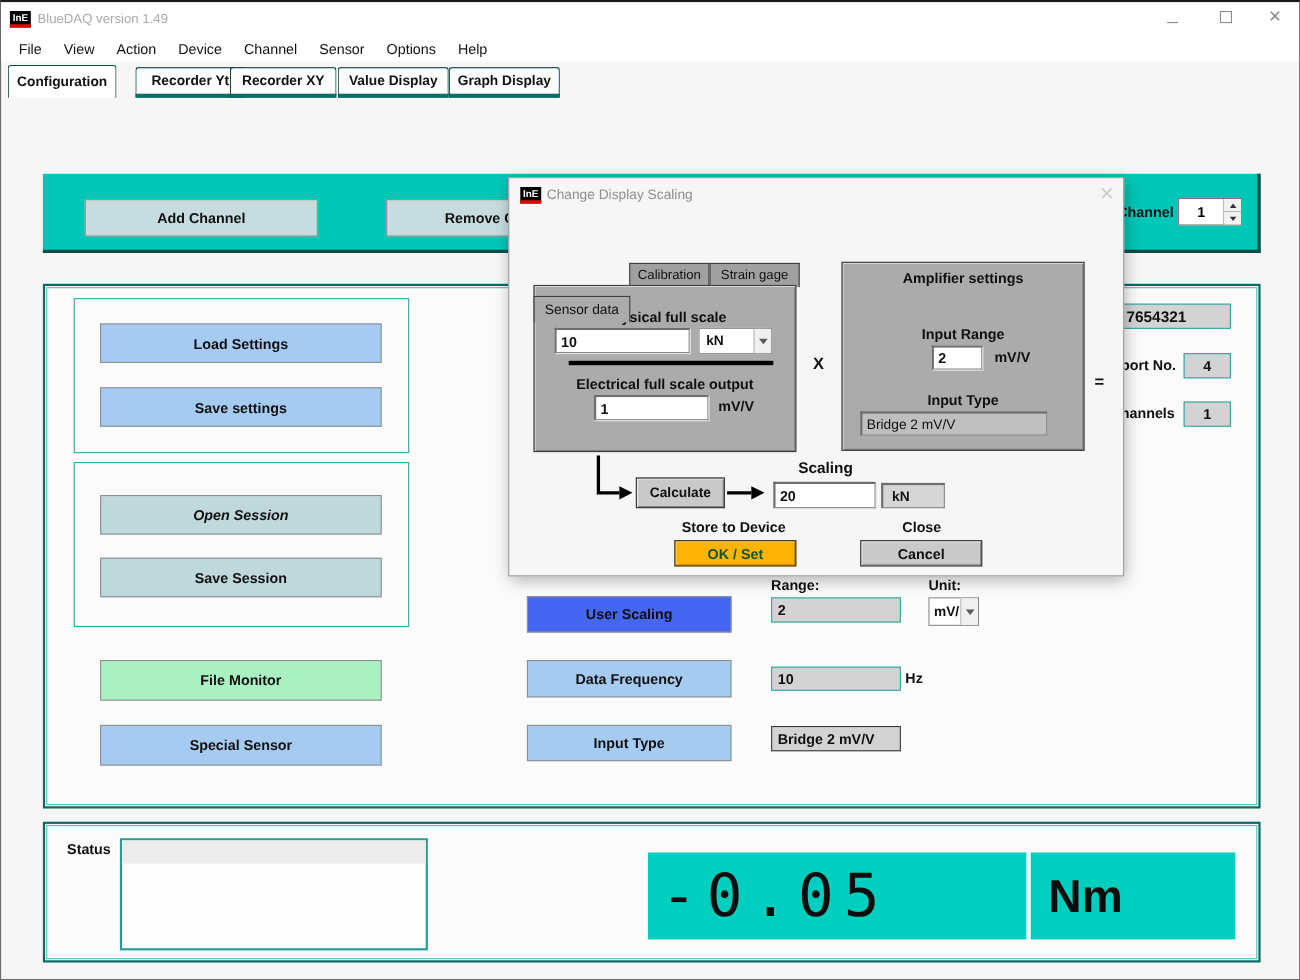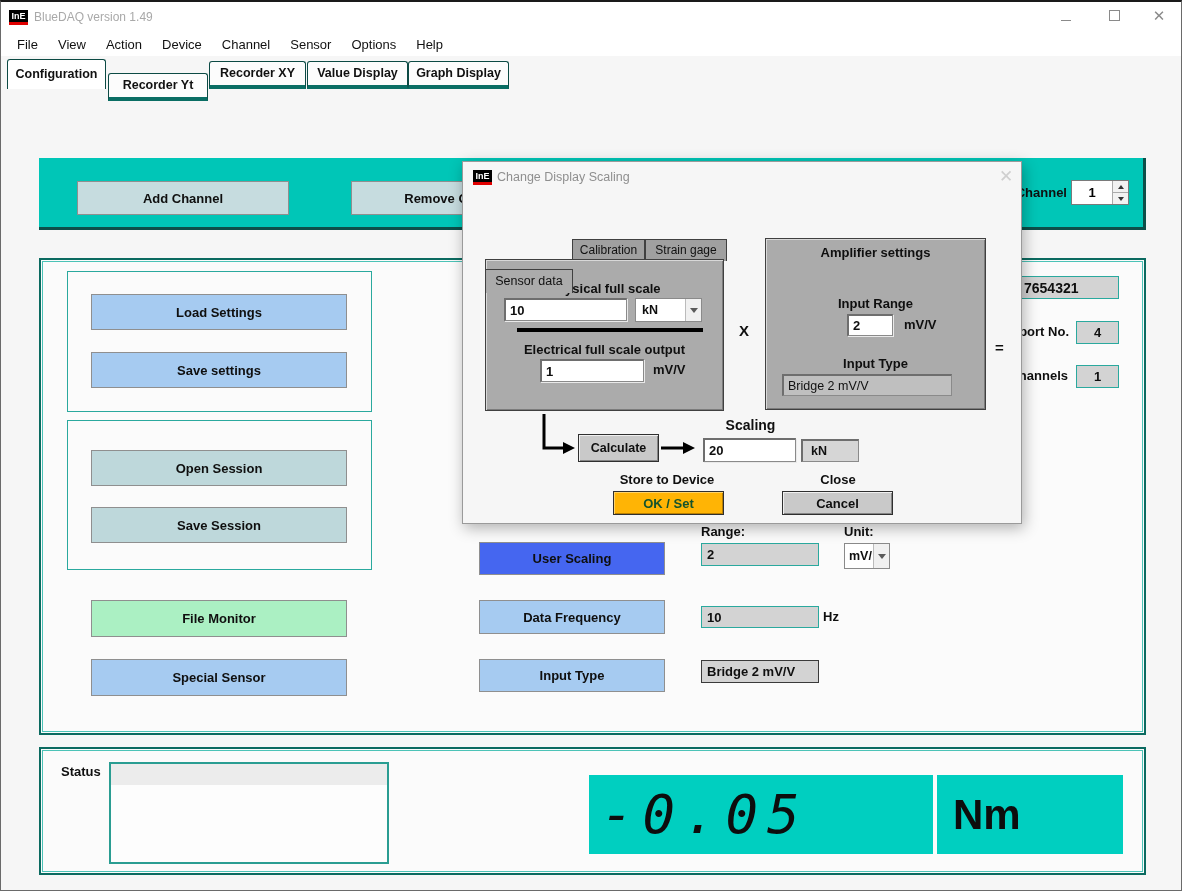--- a/index.html
+++ b/index.html
@@ -37,21 +37,21 @@
   .spinval{flex:1;text-align:center;font-weight:bold;font-size:13px;line-height:23px;}
   .spincol{width:15px;border-left:1px solid #aaa;display:flex;flex-direction:column;}
   .spincell{flex:1;display:flex;align-items:center;justify-content:center;border-bottom:1px solid #aaa;background:#f2f2f2;}
   .spincell:last-child{border-bottom:0;}
   .tri-up{width:0;height:0;border-left:3px solid transparent;border-right:3px solid transparent;border-bottom:4px solid #333;}
   .tri-dn{width:0;height:0;border-left:3px solid transparent;border-right:3px solid transparent;border-top:4px solid #333;}
   
   .statusbox{background:#fdfdfd;border:2px solid #2a9d92;}
   .statushdr{position:absolute;left:0;top:0;right:0;height:21px;background:#ececec;}
   .bigdisp{background:#00CFC0;color:#0d0d0d;display:flex;align-items:center;}
-  .dispval{font-family:"DejaVu Sans Mono",monospace;font-size:54px;letter-spacing:9px;padding-left:12px;font-style:italic;}
+  .dispval{font-family:"DejaVu Sans Mono",monospace;font-size:54px;letter-spacing:9px;padding-left:12px;}
   .dispunit{font-weight:bold;font-size:42px;padding-left:16px;font-family:"Liberation Sans",sans-serif;}
   
   .dialog{left:461px;top:159px;width:560px;height:363px;background:#f6f6f6;border:1px solid #9a9a9a;box-shadow:2px 4px 14px rgba(0,0,0,.3);z-index:50;}
   .dlgtitle{color:#8f8f8f;font-size:12.5px;line-height:30px;}
   .dlgclose{color:#cfcfcf;font-size:17px;line-height:30px;}
   .banner{background:#00CBBB;border:1px solid #000;font-weight:bold;font-size:15px;color:#0a0a0a;text-align:center;line-height:26px;}
   .gpanel{background:#ABABAB;border:1px solid #404040;box-shadow:inset 1px 1px 0 #d8d8d8, inset -1px -1px 0 #7c7c7c;}
   .dtab{position:absolute;font-size:12px;color:#111;text-align:center;border:1px solid #404040;border-bottom:0;}
   .dtab.active{background:#ABABAB;font-size:12.5px;z-index:3;margin-top:32px;}
   .dtab.idle{background:#a0a0a0;}
@@ -80,21 +80,21 @@
     <span class="menuitem">View</span>
     <span class="menuitem">Action</span>
     <span class="menuitem">Device</span>
     <span class="menuitem">Channel</span>
     <span class="menuitem">Sensor</span>
     <span class="menuitem">Options</span>
     <span class="menuitem">Help</span>
   </div>
 
   <div class="tab active" style="left:6px;top:57px;width:97px;height:29px;line-height:29px;">Configuration</div>
-  <div class="tab" style="left:107px;top:59px;width:98px;height:23px;line-height:23px;margin-top:12px;">Recorder Yt</div>
+  <div class="tab" style="left:122px;top:59px;width:98px;height:23px;line-height:23px;">Recorder Yt</div>
   <div class="tab" style="left:208px;top:59px;width:95px;height:23px;line-height:23px;">Recorder XY</div>
   <div class="tab" style="left:306px;top:59px;width:99px;height:23px;line-height:23px;">Value Display</div>
   <div class="tab" style="left:407px;top:59px;width:99px;height:23px;line-height:23px;">Graph Display</div>
 
   <div class="abs band" style="left:38px;top:156px;width:1107px;height:72px;"></div>
   <div class="abs btn b-chan" style="left:76px;top:179px;width:212px;height:34px;">Add Channel</div>
   <div class="abs btn b-chan" style="left:350px;top:179px;width:212px;height:34px;">Remove Channel</div>
   <div class="abs lbl" style="left:980px;top:183px;width:86px;text-align:right;">Channel</div>
   <div class="abs spin" style="left:1070px;top:178px;width:58px;height:25px;">
     <span class="spinval">1</span>
@@ -108,21 +108,21 @@
     </span>
   </div>
 
   <div class="abs groove" style="left:38px;top:256px;width:1107px;height:477px;"></div>
 
   <div class="abs tealbox" style="left:66px;top:269px;width:305px;height:141px;"></div>
   <div class="abs btn b-blue" style="left:90px;top:292px;width:256px;height:36px;">Load Settings</div>
   <div class="abs btn b-blue" style="left:90px;top:350px;width:256px;height:36px;">Save settings</div>
 
   <div class="abs tealbox" style="left:66px;top:418px;width:305px;height:150px;"></div>
-  <div class="abs btn b-sess" style="left:90px;top:448px;width:256px;height:36px;">Open Session</div>
+  <div class="abs btn b-sess" style="left:90px;top:448px;width:256px;height:36px;font-style:italic;">Open Session</div>
   <div class="abs btn b-sess" style="left:90px;top:505px;width:256px;height:36px;">Save Session</div>
 
   <div class="abs btn b-green" style="left:90px;top:598px;width:256px;height:37px;">File Monitor</div>
   <div class="abs btn b-accent" style="left:478px;top:540px;width:186px;height:33px;">User Scaling</div>
 
   <div class="abs btn b-blue" style="left:90px;top:657px;width:256px;height:37px;">Special Sensor</div>
   <div class="abs btn b-blue" style="left:478px;top:598px;width:186px;height:34px;">Data Frequency</div>
   <div class="abs btn b-blue" style="left:478px;top:657px;width:186px;height:33px;">Input Type</div>
 
   <div class="abs lbl" style="left:700px;top:522px;">Range:</div>

